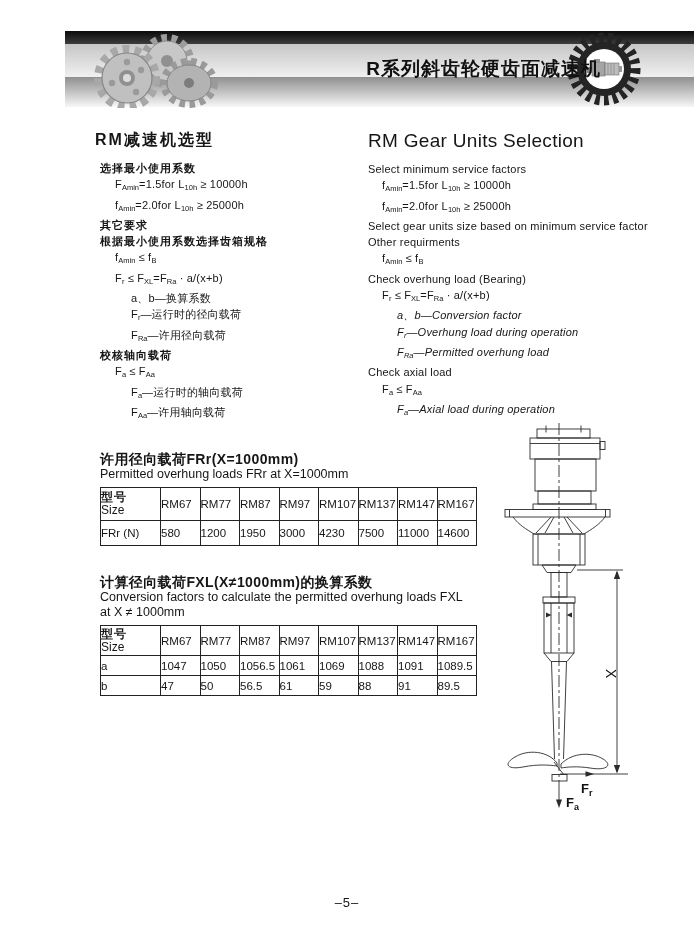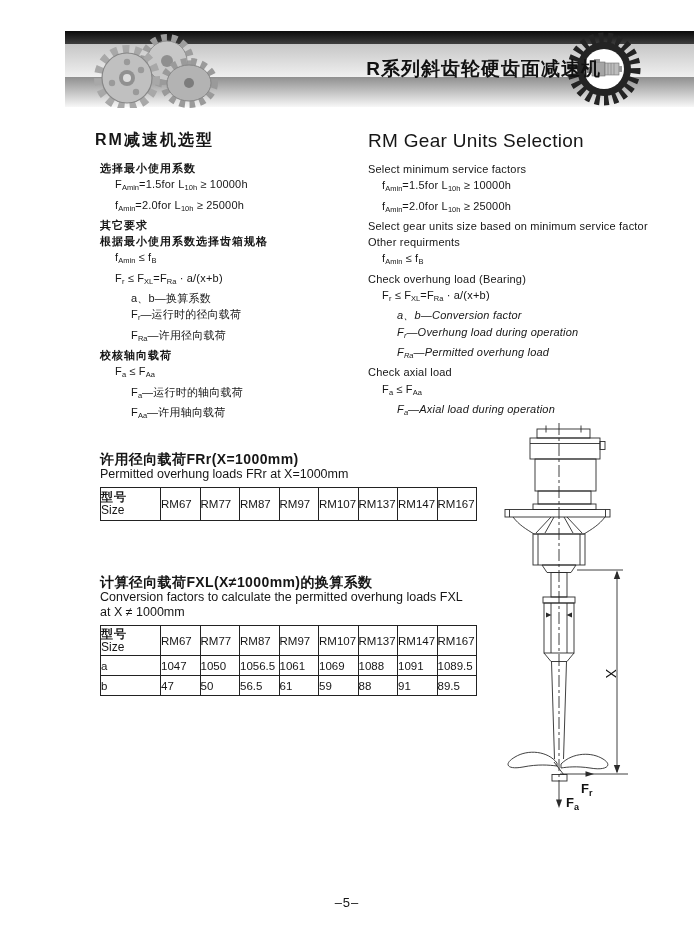--- a/index.html
+++ b/index.html
@@ -166,20 +166,31 @@
           </th>
         <th>RM67</th>
             <th>RM77</th>
             <th>RM87</th>
             <th>RM97</th>
             <th>RM107</th>
             <th>RM137</th>
             <th>RM147</th>
             <th>RM167</th>
           </tr>
+        <tr>
+          <td>FRr  (N)</td>
+        <td>580</td>
+            <td>1200</td>
+            <td>1950</td>
+            <td>3000</td>
+            <td>4230</td>
+            <td>7500</td>
+            <td>11000</td>
+            <td>14600</td>
+          </tr>
       </tbody>
     </table>
   </div>
 
   <div class="tblock tblock2">
     <div class="tbl-title-zh">计算径向载荷FXL(X≠1000mm)的换算系数</div>
     <div class="tbl-title-en">Conversion factors to calculate the permitted overhung loads FXL</div>
     <div class="tbl-title-en">at X ≠ 1000mm</div>
     <table>
       <colgroup>

